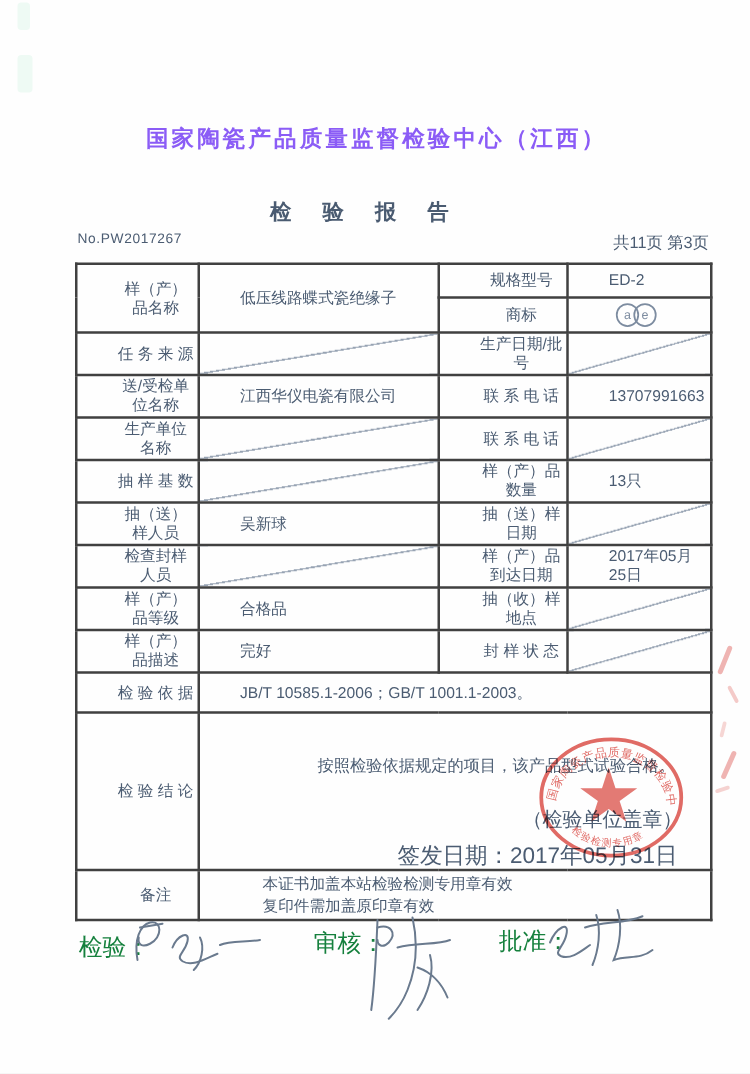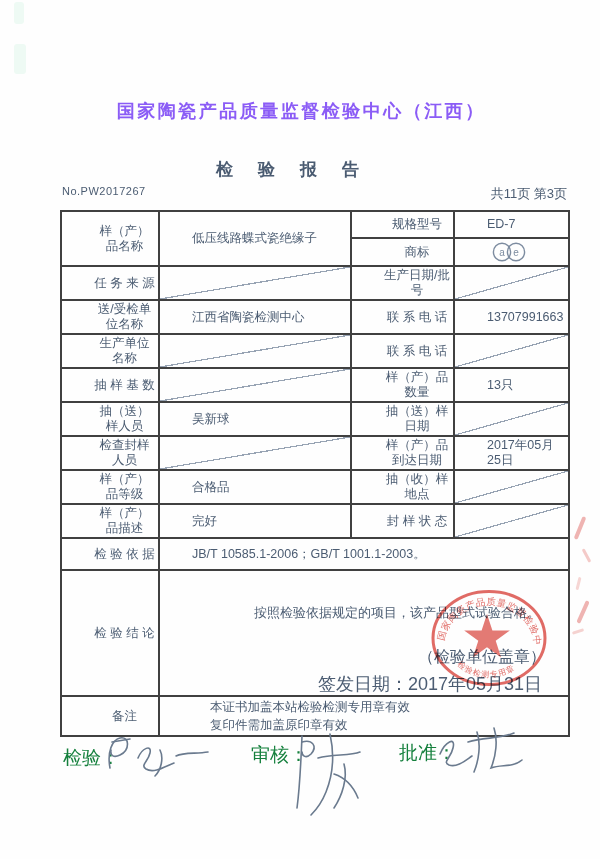--- a/index.html
+++ b/index.html
@@ -71,21 +71,21 @@
         <col style="width:192px">
         <col style="width:103px">
         <col style="width:115px">
       </colgroup>
 
     <tbody>
         <tr style="height:27px">
       <td class="lbl" rowspan="2">样（产）品名称</td>
       <td class="val" rowspan="2">低压线路蝶式瓷绝缘子</td>
       <td class="lbl">规格型号</td>
-      <td class="val">ED-7</td>
+      <td class="val">ED-2</td>
     </tr>
     <tr style="height:28px">
       <td class="lbl">商标</td>
       <td class="val">
         <svg class="logo-svg" width="40" height="22" viewBox="0 0 40 22">
           <ellipse cx="13" cy="11" rx="8.6" ry="8.8" fill="none" stroke="#7d8ca0" stroke-width="1.4"></ellipse>
           <ellipse cx="27" cy="11" rx="8.6" ry="8.8" fill="none" stroke="#7d8ca0" stroke-width="1.4"></ellipse>
           <text x="13" y="14.5" font-size="10" text-anchor="middle" fill="#7d8ca0">a</text>
           <text x="27" y="14.5" font-size="10" text-anchor="middle" fill="#7d8ca0">e</text>
         </svg>
@@ -94,21 +94,21 @@
 
     <tr style="height:30px">
       <td class="lbl">任 务 来 源</td>
       <td class="slash"></td>
       <td class="lbl">生产日期/批号</td>
       <td class="slash"></td>
     </tr>
 
     <tr style="height:32px">
       <td class="lbl">送/受检单位名称</td>
-      <td class="val">江西省陶瓷检测中心</td>
+      <td class="val">江西华仪电瓷有限公司</td>
       <td class="lbl">联 系 电 话</td>
       <td class="val">13707991663</td>
     </tr>
 
     <tr style="height:31px">
       <td class="lbl">生产单位名称</td>
       <td class="slash"></td>
       <td class="lbl">联 系 电 话</td>
       <td class="slash"></td>
     </tr>

